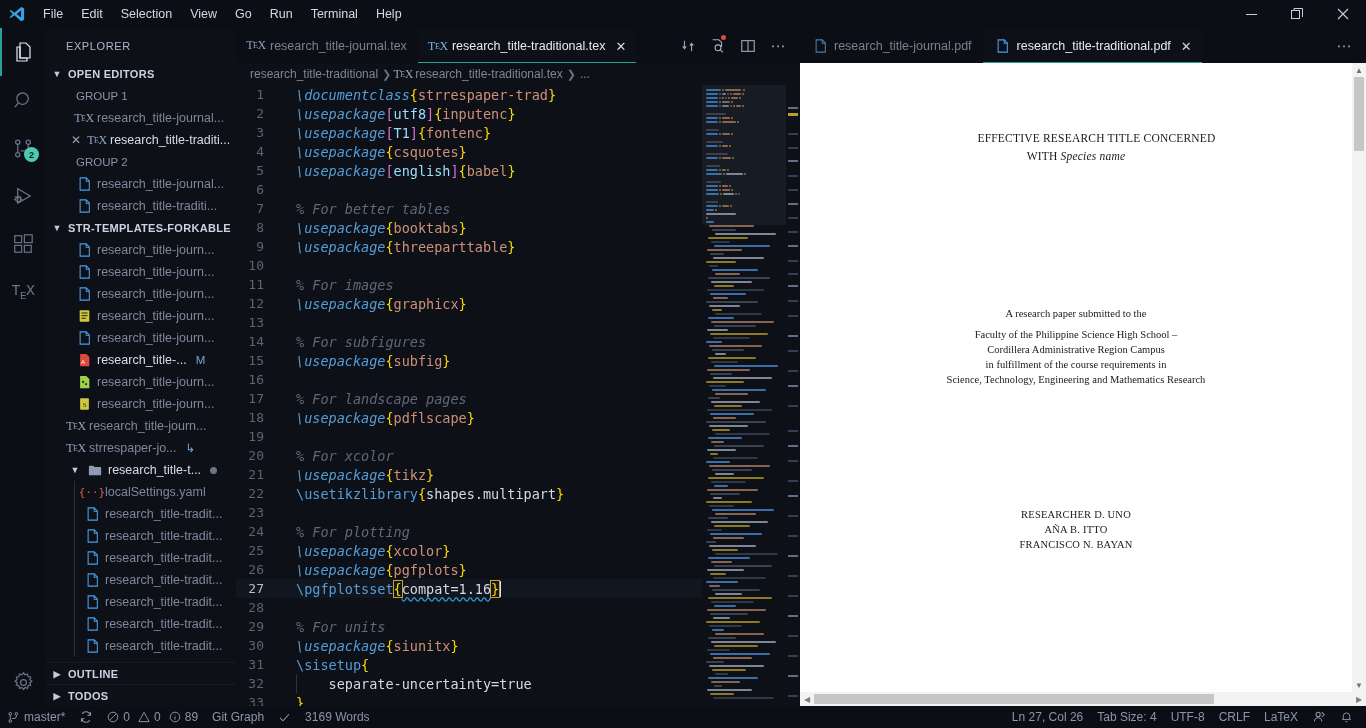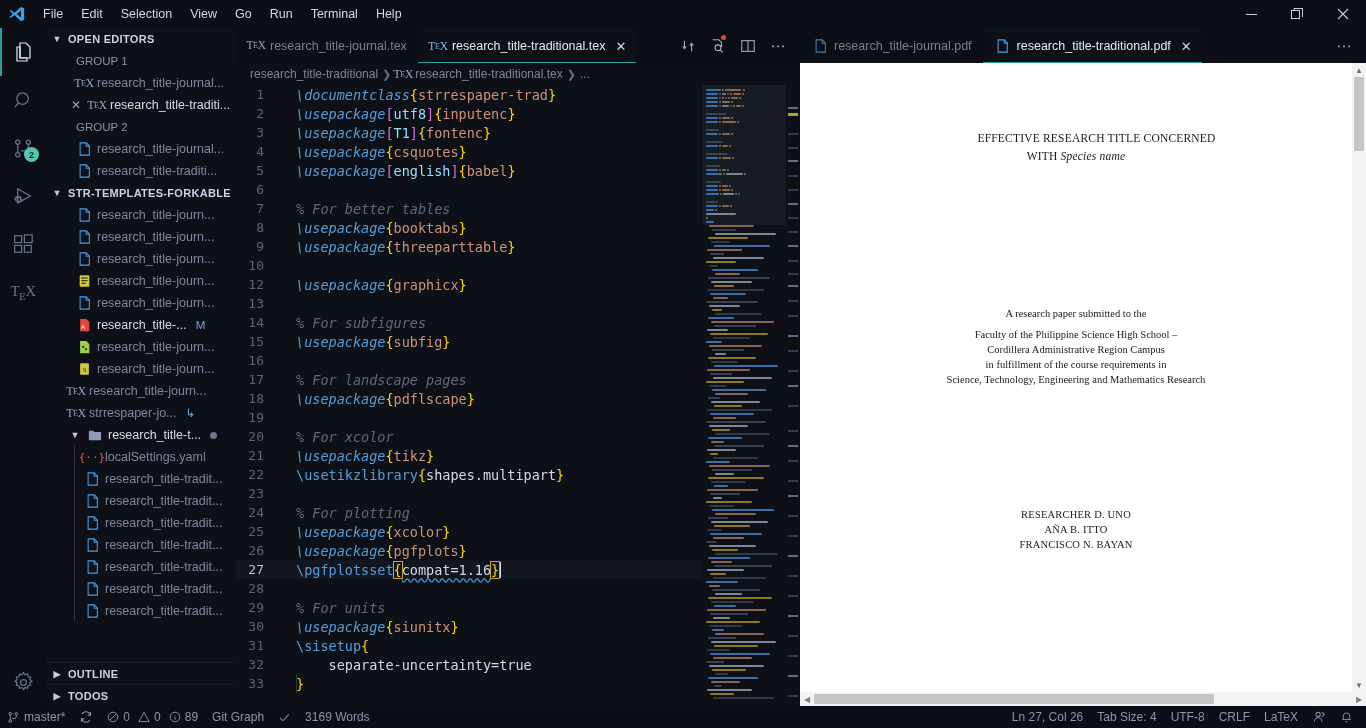--- a/index.html
+++ b/index.html
@@ -43,21 +43,21 @@
   .abitem.active::before {
     content: ""; position: absolute; left: 0; top: 0; bottom: 0; width: 2px; background: #2aa198;
   }
   .ab-badge {
     position: absolute; right: 7px; bottom: 10px;
     background: #4ec9b0; color: #06251f; font-size: 9px; font-weight: bold;
     min-width: 15px; height: 15px; border-radius: 8px;
     display: flex; align-items: center; justify-content: center; padding: 0 3px;
   }
   .abspacer { flex: 1 1 auto; }
-  .ab-tex { font-size: 15px; letter-spacing: -0.5px; font-family: Liberation Serif, serif; color: #6b7489; }
+  .ab-tex { font-size: 15px; letter-spacing: -0.5px; font-family: Liberation Mono, monospace; color: #6b7489; }
 
   
   .sidebar { width: 190px; flex: 0 0 190px; background: #0d1117; display: flex; flex-direction: column; overflow: hidden; }
   .sidebar-title { height: 35px; display: flex; align-items: center; padding-left: 20px; font-size: 11px; letter-spacing: .6px; color: #aeb6ca; }
   .sec-header {
     height: 22px; display: flex; align-items: center; gap: 4px; padding-left: 4px;
     font-size: 11px; font-weight: bold; letter-spacing: .3px; color: #cbd2e3; cursor: pointer;
   }
   .chev { width: 14px; text-align: center; font-size: 9px; color: #c3cade; display:inline-block; }
   .grouplabel { height: 22px; display: flex; align-items: center; padding-left: 30px; font-size: 11.5px; color: #8b93a8; }
@@ -256,20 +256,21 @@
         <span>
           <svg width="23" height="23" viewBox="0 0 24 24" fill="none" stroke="currentColor" stroke-width="1.25">
             <circle cx="12" cy="12" r="3.1"></circle>
             <path d="M12 1.8 l1.6 2.2 2.6 -0.9 0.6 2.7 2.7 0.6 -0.9 2.6 2.2 1.6 -2.2 1.6 0.9 2.6 -2.7 0.6 -0.6 2.7 -2.6 -0.9 -1.6 2.2 -1.6 -2.2 -2.6 0.9 -0.6 -2.7 -2.7 -0.6 0.9 -2.6 -2.2 -1.6 2.2 -1.6 -0.9 -2.6 2.7 -0.6 0.6 -2.7 2.6 0.9 z"></path>
             </svg>
         </span>
       </div>
     </div>
 
     <div class="sidebar">
+      <div class="sidebar-title">EXPLORER</div>
 
       <div class="sec-header">
         <span class="chev">▼</span>
         <span>OPEN EDITORS</span>
       </div>
 
       <div class="grouplabel">GROUP 1</div>
       <div class="row ind-3">
         <span class="ic tex-ic">T<sub style="font-size:8px;">E</sub>X</span>
         <span class="lbl">research_title-journal...</span>
@@ -538,20 +539,21 @@
             <div class="cline"><span class="lnum">1</span><span class="ctext"><span class="k-cmd">\documentclass</span><span class="k-br">{</span><span class="k-arg">strrespaper-trad</span><span class="k-br">}</span></span></div>
             <div class="cline"><span class="lnum">2</span><span class="ctext"><span class="k-cmd">\usepackage</span><span class="k-br2">[</span><span class="k-opt">utf8</span><span class="k-br2">]</span><span class="k-br">{</span><span class="k-arg">inputenc</span><span class="k-br">}</span></span></div>
             <div class="cline"><span class="lnum">3</span><span class="ctext"><span class="k-cmd">\usepackage</span><span class="k-br2">[</span><span class="k-opt">T1</span><span class="k-br2">]</span><span class="k-br">{</span><span class="k-arg">fontenc</span><span class="k-br">}</span></span></div>
             <div class="cline"><span class="lnum">4</span><span class="ctext"><span class="k-cmd">\usepackage</span><span class="k-br">{</span><span class="k-arg">csquotes</span><span class="k-br">}</span></span></div>
             <div class="cline"><span class="lnum">5</span><span class="ctext"><span class="k-cmd">\usepackage</span><span class="k-br2">[</span><span class="k-opt">english</span><span class="k-br2">]</span><span class="k-br">{</span><span class="k-arg">babel</span><span class="k-br">}</span></span></div>
             <div class="cline"><span class="lnum">6</span><span class="ctext"></span></div>
             <div class="cline"><span class="lnum">7</span><span class="ctext"><span class="k-cmt">% For better tables</span></span></div>
             <div class="cline"><span class="lnum">8</span><span class="ctext"><span class="k-cmd">\usepackage</span><span class="k-br">{</span><span class="k-arg">booktabs</span><span class="k-br">}</span></span></div>
             <div class="cline"><span class="lnum">9</span><span class="ctext"><span class="k-cmd">\usepackage</span><span class="k-br">{</span><span class="k-arg">threeparttable</span><span class="k-br">}</span></span></div>
             <div class="cline"><span class="lnum">10</span><span class="ctext"></span></div>
+            <div class="cline"><span class="lnum">11</span><span class="ctext"><span class="k-cmt">% For images</span></span></div>
             <div class="cline"><span class="lnum">12</span><span class="ctext"><span class="k-cmd">\usepackage</span><span class="k-br">{</span><span class="k-arg">graphicx</span><span class="k-br">}</span></span></div>
             <div class="cline"><span class="lnum">13</span><span class="ctext"></span></div>
             <div class="cline"><span class="lnum">14</span><span class="ctext"><span class="k-cmt">% For subfigures</span></span></div>
             <div class="cline"><span class="lnum">15</span><span class="ctext"><span class="k-cmd">\usepackage</span><span class="k-br">{</span><span class="k-arg">subfig</span><span class="k-br">}</span></span></div>
             <div class="cline"><span class="lnum">16</span><span class="ctext"></span></div>
             <div class="cline"><span class="lnum">17</span><span class="ctext"><span class="k-cmt">% For landscape pages</span></span></div>
             <div class="cline"><span class="lnum">18</span><span class="ctext"><span class="k-cmd">\usepackage</span><span class="k-br">{</span><span class="k-arg">pdflscape</span><span class="k-br">}</span></span></div>
             <div class="cline"><span class="lnum">19</span><span class="ctext"></span></div>
             <div class="cline"><span class="lnum">20</span><span class="ctext"><span class="k-cmt">% For xcolor</span></span></div>
             <div class="cline"><span class="lnum">21</span><span class="ctext"><span class="k-cmd">\usepackage</span><span class="k-br">{</span><span class="k-arg">tikz</span><span class="k-br">}</span></span></div>

